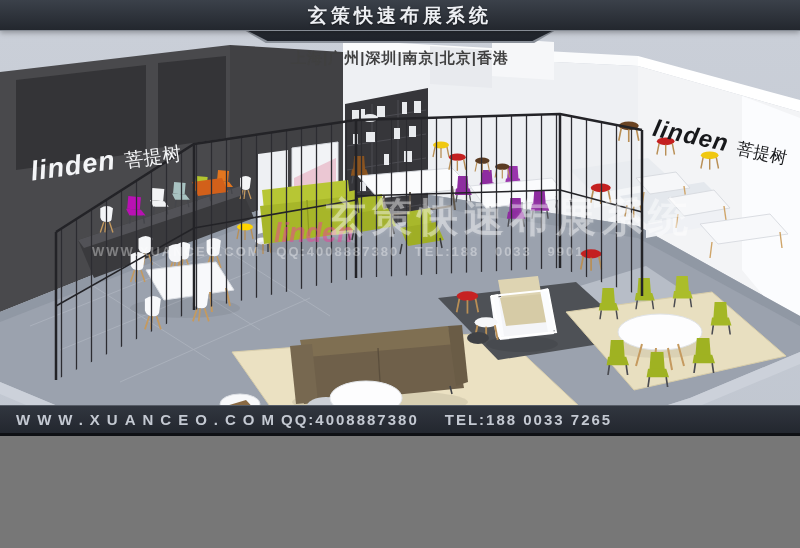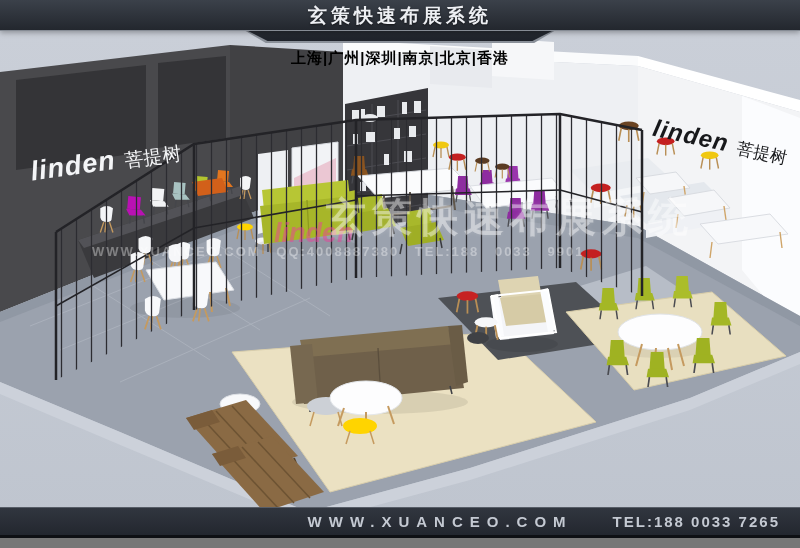--- a/index.html
+++ b/index.html
@@ -1,37 +1,37 @@
 <!DOCTYPE html>
 <html><head>
 <meta charset="utf-8">
 <style>
   html,body{margin:0;padding:0;background:#777;}
-  .page{position:relative;width:800px;height:538px;overflow:hidden;
+  .page{position:relative;width:800px;height:436px;overflow:hidden;
         font-family:"Liberation Sans",sans-serif;background:#c6cbd4;margin:0 auto;}
 
   
   .header{position:absolute;top:0;left:0;right:0;height:30px;z-index:30;
           background:linear-gradient(#3b414a,#23272e);
           border-bottom:1px solid #868c95;box-shadow:0 2px 5px rgba(0,0,0,.28);}
   .header-tab{position:absolute;top:30px;left:50%;transform:translateX(-50%);
           width:312px;height:13px;background:#8a9099;z-index:29;
           clip-path:polygon(0 0,100% 0,93% 100%,7% 100%);}
   .header-tab-inner{position:absolute;top:0;left:2px;right:2px;height:11px;
           background:linear-gradient(#272c34,#1e222a);
           clip-path:polygon(0 0,100% 0,93% 100%,7% 100%);}
   .header-title{position:absolute;top:0;left:0;right:0;height:30px;line-height:31px;
           text-align:center;color:#edeff3;font-size:19px;font-weight:bold;
           letter-spacing:4px;z-index:31;text-shadow:0 1px 2px rgba(0,0,0,.55);}
 
   
   .scene{position:absolute;top:30px;left:0;width:800px;height:487px;}
   .scene svg{position:absolute;top:0;left:0;}
   .cities{position:absolute;top:19px;left:0;width:100%;text-align:center;z-index:5;
-          color:#000000;font-size:15px;font-weight:bold;letter-spacing:1px;}
+          color:#404040;font-size:15px;font-weight:bold;letter-spacing:1px;}
   .logo{position:absolute;display:flex;align-items:baseline;white-space:nowrap;z-index:4;}
   .logo .brand{font-weight:800;font-style:italic;letter-spacing:1px;}
   .logo .cn{margin-left:9px;}
   .logo-left{left:30px;top:116px;transform:rotate(-8deg);color:#f4f5f7;}
   .logo-left .brand{font-size:27px;}
   .logo-left .cn{font-size:19px;}
   .logo-right{left:652px;top:98px;transform:rotate(12deg);color:#17181b;}
   .logo-right .brand{font-size:24px;}
   .logo-right .cn{font-size:17px;}
 
@@ -41,22 +41,22 @@
             color:rgba(235,62,156,.5);}
   .wm-title{left:326px;top:160px;font-size:40px;font-weight:bold;letter-spacing:6px;
             color:rgba(255,255,255,.42);text-shadow:0 0 4px rgba(255,255,255,.15);}
   .wm-contact{left:92px;top:214px;font-size:13px;font-weight:bold;letter-spacing:2px;
             word-spacing:10px;color:rgba(255,255,255,.36);}
 
   
   .footer{position:absolute;bottom:0;left:0;right:0;height:31px;z-index:30;
           background:linear-gradient(#31363f,#21252d);
           border-top:1px solid #575d67;box-sizing:border-box;
-          display:flex;align-items:center;justify-content:flex-end;
-          padding:0 20px 3px 16px;gap:40px;}
+          display:flex;align-items:center;justify-content:flex-start;
+          padding:0 20px 3px 16px;}
   .footer::after{content:"";position:absolute;bottom:0;left:0;right:0;height:3px;
           background:#0e1014;}
   .footer-site{color:#c4c9d2;font-size:15px;font-weight:bold;letter-spacing:7px;}
   .footer-contact{display:flex;gap:26px;color:#c4c9d2;font-size:15px;font-weight:bold;
           letter-spacing:2px;}
 </style>
 </head>
 <body>
 
 <div class="page">
@@ -425,17 +425,18 @@
     </div>
 
     <div class="wm wm-brand">linden</div>
     <div class="wm wm-title">玄策快速布展系统</div>
     <div class="wm wm-contact">WWW.XUANCEO.COM QQ:4008887380 TEL:188 0033 9901</div>
   </div>
 
   <div class="footer">
     <span class="footer-site">WWW.XUANCEO.COM</span>
     <span class="footer-contact">
+      <span>QQ:4008887380</span>
       <span>TEL:188 0033 7265</span>
     </span>
   </div>
 
 </div>
 
 </body></html>

